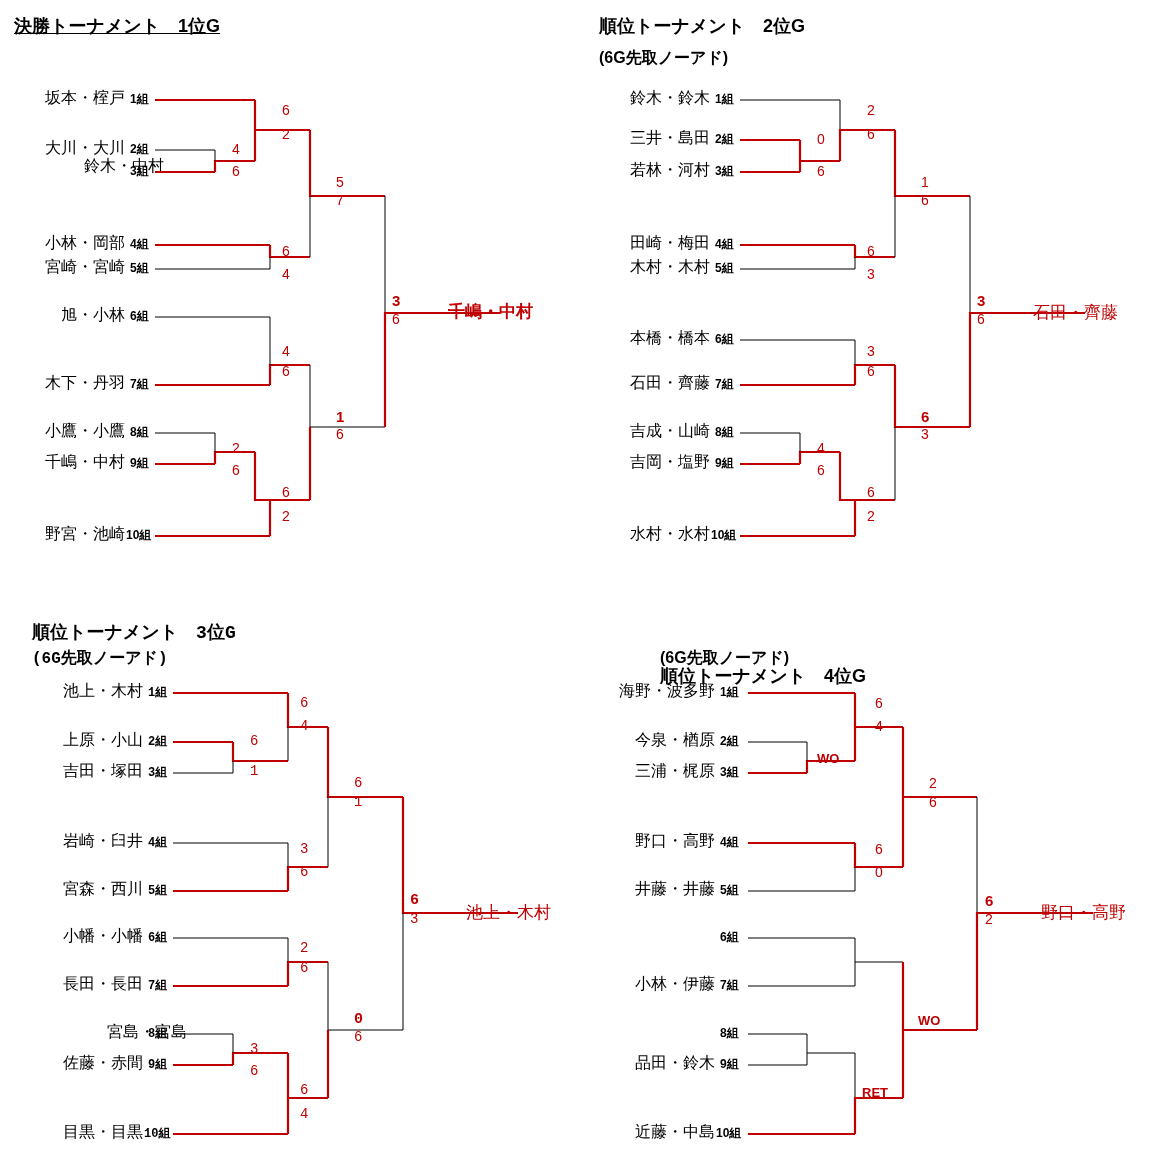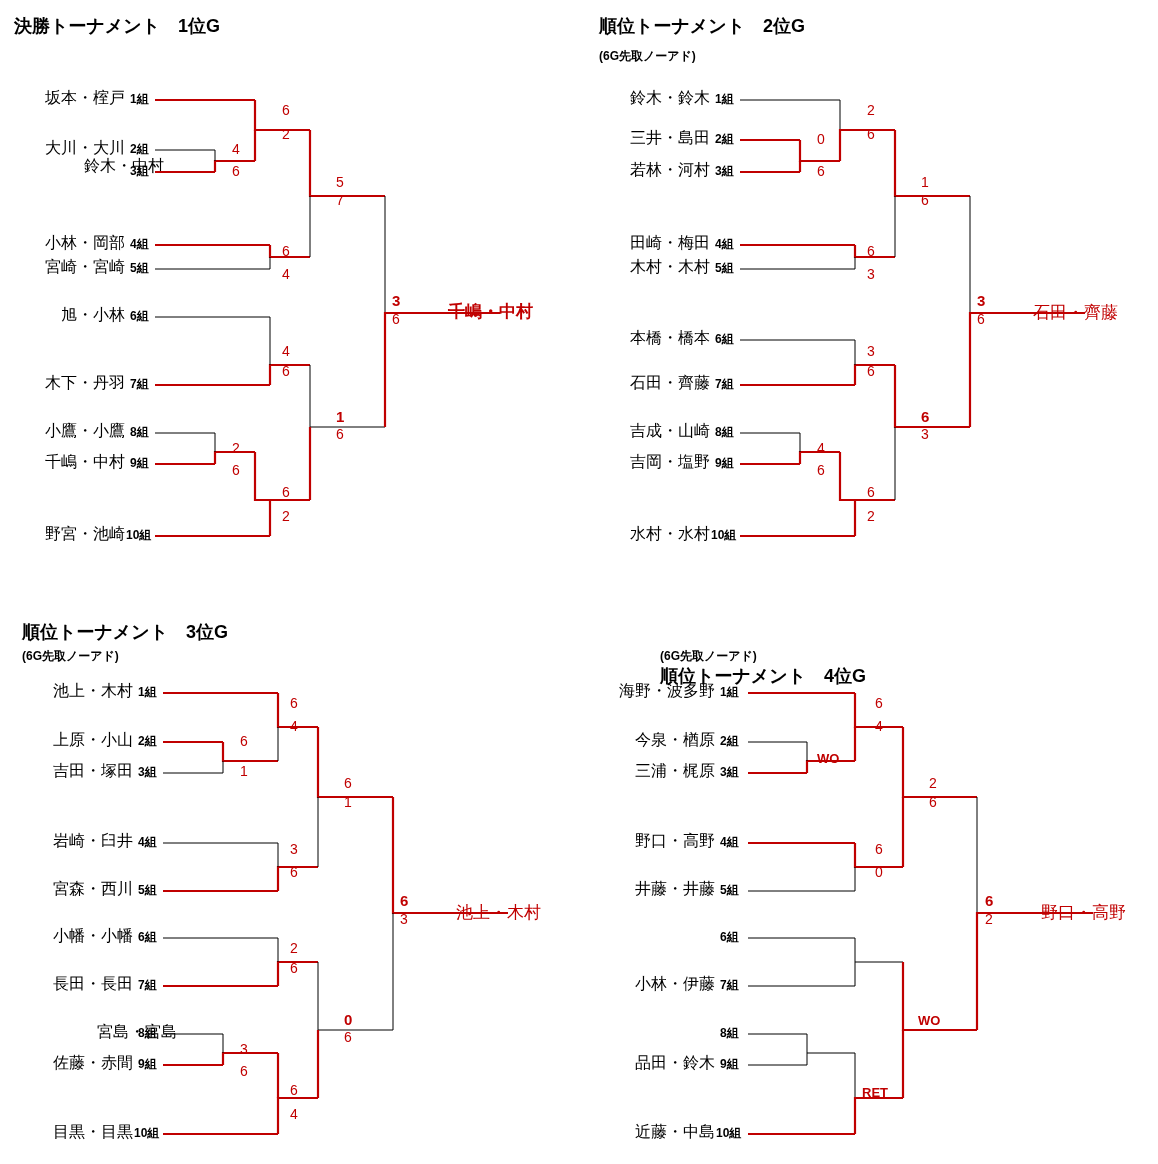--- a/index.html
+++ b/index.html
@@ -1,38 +1,38 @@
 <!DOCTYPE html>
 <html><head>
 <meta charset="utf-8">
 <style>
   html,body{margin:0;padding:0;background:#fff;}
   body{width:1158px;height:1164px;font-family:"Liberation Sans","DejaVu Sans",sans-serif;color:#000;}
   #root{position:relative;width:1158px;height:1164px;}
   .bracket{position:absolute;}
   .title{font-size:18px;font-weight:bold;color:#000;white-space:nowrap;}
-  .subtitle{font-size:12px;font-weight:bold;color:#000;white-space:nowrap;}
+  .subtitle{font-size:16px;font-weight:bold;color:#000;white-space:nowrap;}
   .pname{position:absolute;font-size:16px;color:#000;white-space:nowrap;text-align:right;}
   .pgrp{position:absolute;font-size:12px;font-weight:bold;color:#000;white-space:nowrap;}
   .score{position:absolute;font-size:14px;color:#c00000;white-space:nowrap;}
   .score.bold{font-weight:bold;font-size:15px;}
   .tag{position:absolute;font-size:13px;font-weight:bold;color:#c00000;white-space:nowrap;}
   .winner{position:absolute;font-size:17px;font-weight:bold;color:#c00000;white-space:nowrap;}
   .winner.thin{font-weight:normal;}
   svg{position:absolute;left:0;top:0;overflow:visible;}
   .lr{stroke:#c00000;stroke-width:2.2;fill:none;}
   .lk{stroke:#000000;stroke-width:1;fill:none;}
 </style>
 </head>
 <body>
 
 <div id="root">
 
   <div class="bracket" style="left:0px;top:0px;width:560px;height:570px;">
-    <div class="title" style="position:absolute;left:14px;top:14px;">決勝トーナメント　1位G</div>
+    <div class="title" style="position:absolute;left:14px;top:14px;text-decoration:underline;">決勝トーナメント　1位G</div>
 
     <div class="pname" style="left:0px;top:88px;width:125px;">坂本・榁戸</div>
     <div class="pgrp" style="left:130px;top:91px;">1組</div>
     <div class="pname" style="left:0px;top:138px;width:125px;">大川・大川</div>
     <div class="pgrp" style="left:130px;top:141px;">2組</div>
     <div class="pname" style="left:0px;top:156px;width:125px;padding-left:39px;">鈴木・中村</div>
     <div class="pgrp" style="left:130px;top:163px;">3組</div>
     <div class="pname" style="left:0px;top:233px;width:125px;">小林・岡部</div>
     <div class="pgrp" style="left:130px;top:236px;">4組</div>
     <div class="pname" style="left:0px;top:257px;width:125px;">宮崎・宮崎</div>
@@ -188,21 +188,21 @@
     <div class="score" style="left:282px;top:484px;">6</div>
     <div class="score" style="left:282px;top:508px;">2</div>
     <div class="score bold" style="left:336px;top:408px;">6</div>
     <div class="score" style="left:336px;top:426px;">3</div>
     <div class="score bold" style="left:392px;top:292px;">3</div>
     <div class="score" style="left:392px;top:311px;">6</div>
 
     <div class="winner thin" style="left:448px;top:301px;">石田・齊藤</div>
   </div>
 
-  <div class="bracket" style="left:8px;top:598px;width:560px;height:566px;">
+  <div class="bracket" style="left:18px;top:598px;width:560px;height:566px;font-family:Liberation Mono, monospace;">
     <div class="title" style="position:absolute;left:14px;top:22px;">順位トーナメント　3位G</div>
     <div class="subtitle" style="position:absolute;left:14px;top:50px;">(6G先取ノーアド)</div>
 
     <div class="pname" style="left:0px;top:83px;width:125px;">池上・木村</div>
     <div class="pgrp" style="left:130px;top:86px;">1組</div>
     <div class="pname" style="left:0px;top:132px;width:125px;">上原・小山</div>
     <div class="pgrp" style="left:130px;top:135px;">2組</div>
     <div class="pname" style="left:0px;top:163px;width:125px;">吉田・塚田</div>
     <div class="pgrp" style="left:130px;top:166px;">3組</div>
     <div class="pname" style="left:0px;top:233px;width:125px;">岩崎・臼井</div>

